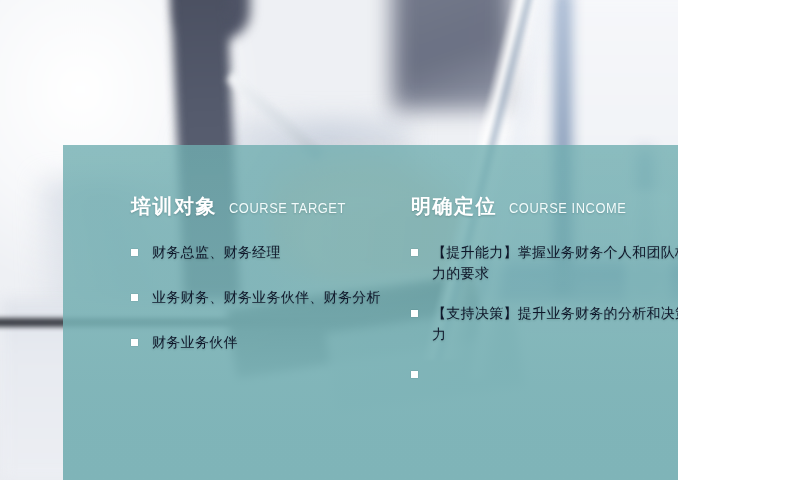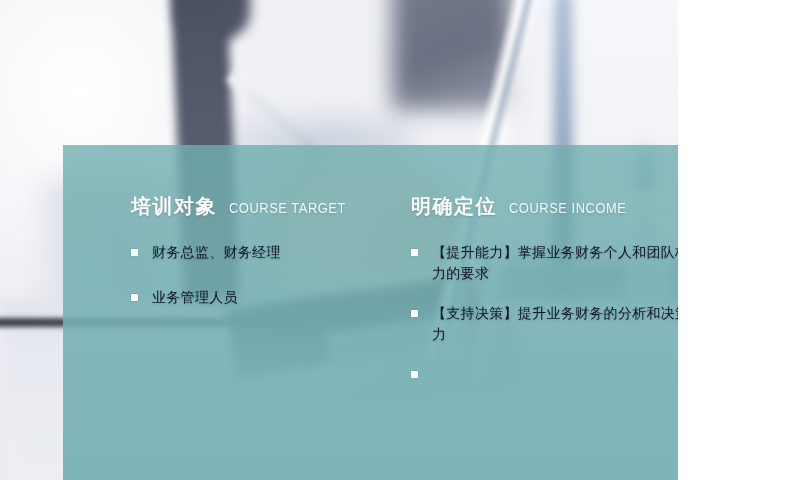--- a/index.html
+++ b/index.html
@@ -313,24 +313,25 @@
           <span class="sec-title-cn">培训对象</span>
           <span class="sec-title-en">COURSE TARGET</span>
         </div>
         <ul class="bullets">
           <li>
             <span class="bullet-sq"></span>
             <span>财务总监、财务经理</span>
           </li>
           <li>
             <span class="bullet-sq"></span>
-          </li>
-          <li>
-            <span class="bullet-sq"></span>
-            <span>业务管理人员</span>
+            <span>业务财务、财务业务伙伴、财务分析</span>
+          </li>
+          <li>
+            <span class="bullet-sq"></span>
+            <span>财务业务伙伴</span>
           </li>
         </ul>
       </div>
 
       <div class="col col-right">
         <div class="sec-head">
           <span class="sec-title-cn">明确定位</span>
           <span class="sec-title-en">COURSE INCOME</span>
         </div>
         <ul class="bullets">

